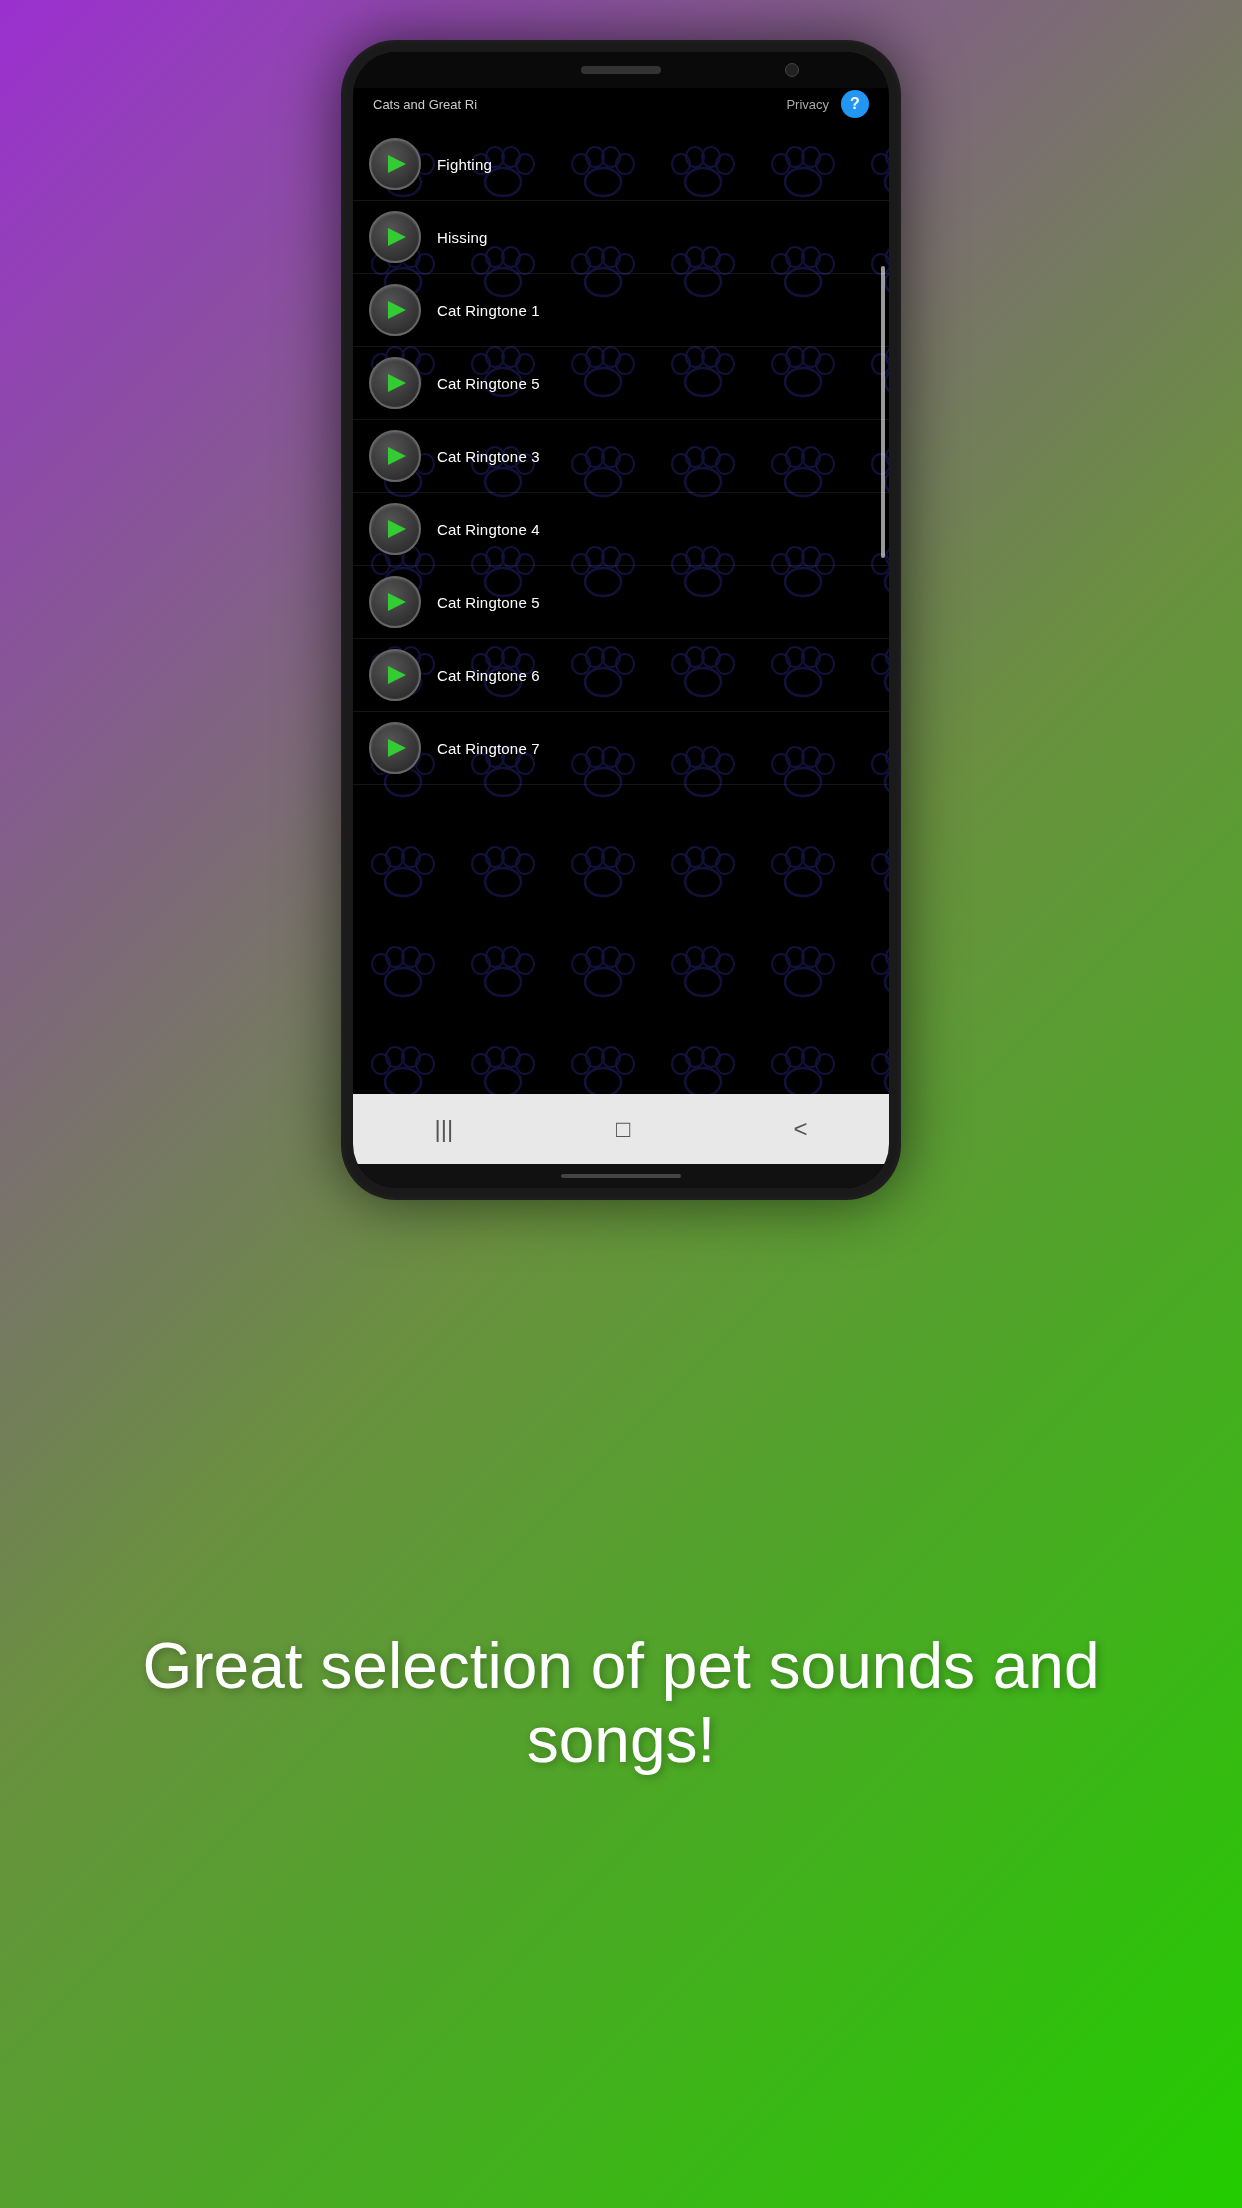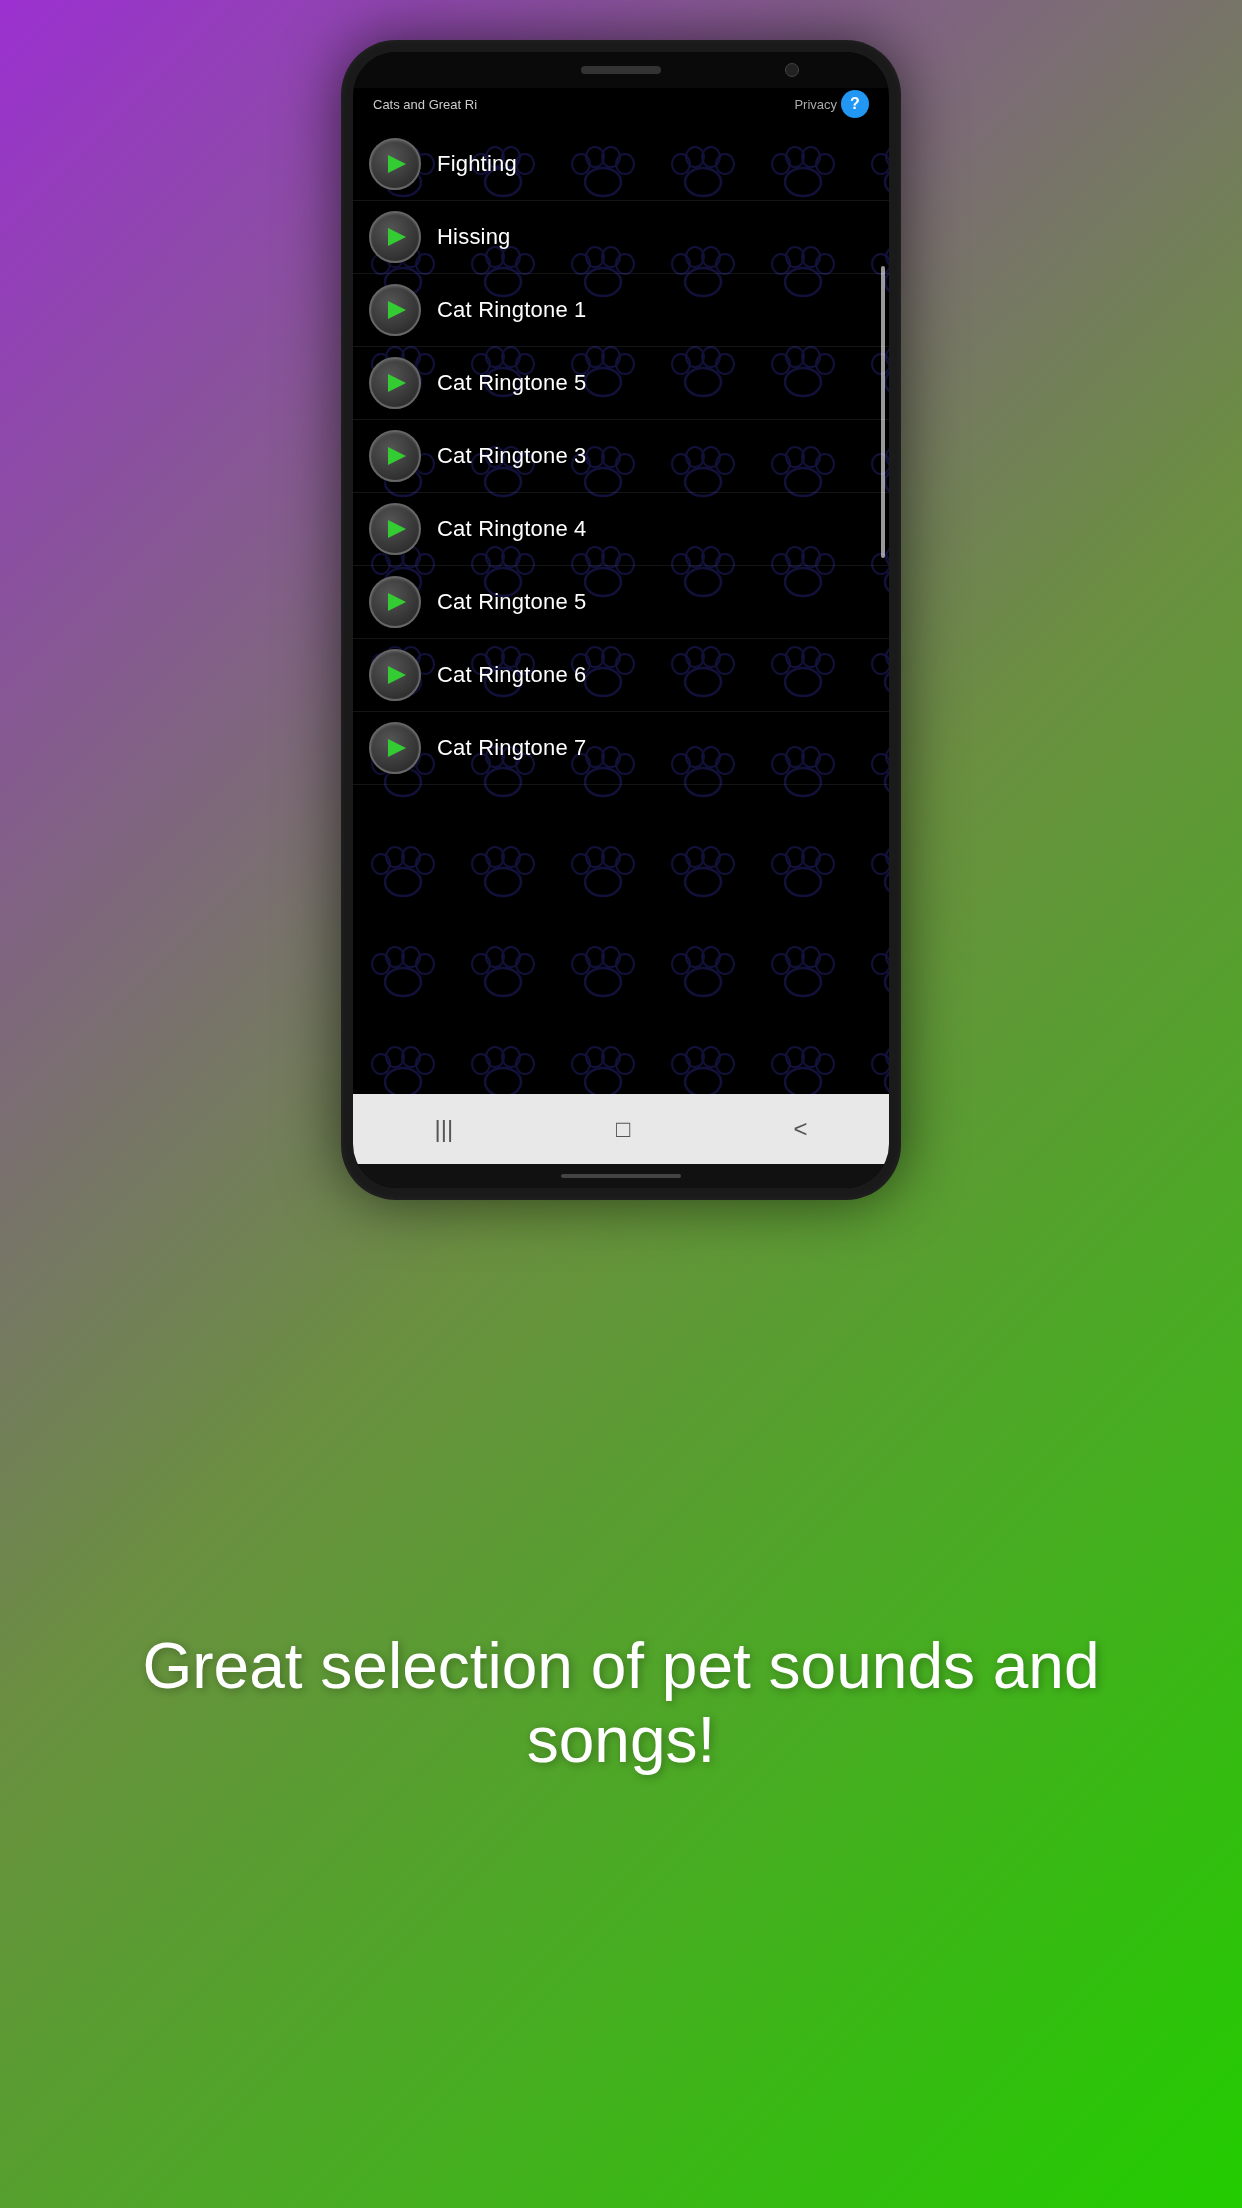--- a/index.html
+++ b/index.html
@@ -75,21 +75,21 @@
       padding: 0 20px;
       flex-shrink: 0;
     }
     .status-app-title {
       color: #ccc;
       font-size: 13px;
     }
     .status-right {
       display: flex;
       align-items: center;
-      gap: 4px;
+      gap: 12px;
     }
     .privacy-link {
       color: #aaa;
       font-size: 13px;
     }
     .help-btn {
       width: 28px;
       height: 28px;
       background: #2196f3;
       border-radius: 50%;
@@ -161,21 +161,21 @@
       width: 0;
       height: 0;
       border-style: solid;
       border-width: 9px 0 9px 18px;
       border-color: transparent transparent transparent #33cc33;
       margin-left: 4px;
     }
 
     .item-label {
       color: #ffffff;
-      font-size: 22px;
+      font-size: 15px;
       font-weight: 500;
       letter-spacing: 0.2px;
     }
 
     
     .scroll-indicator {
       position: absolute;
       right: 4px;
       top: 15%;
       width: 4px;

